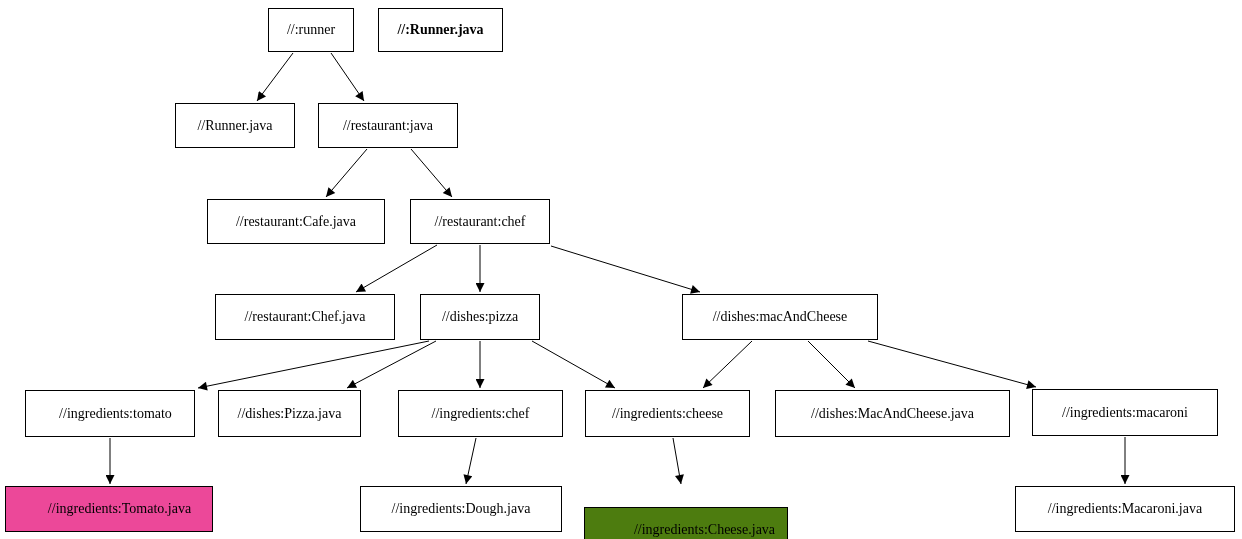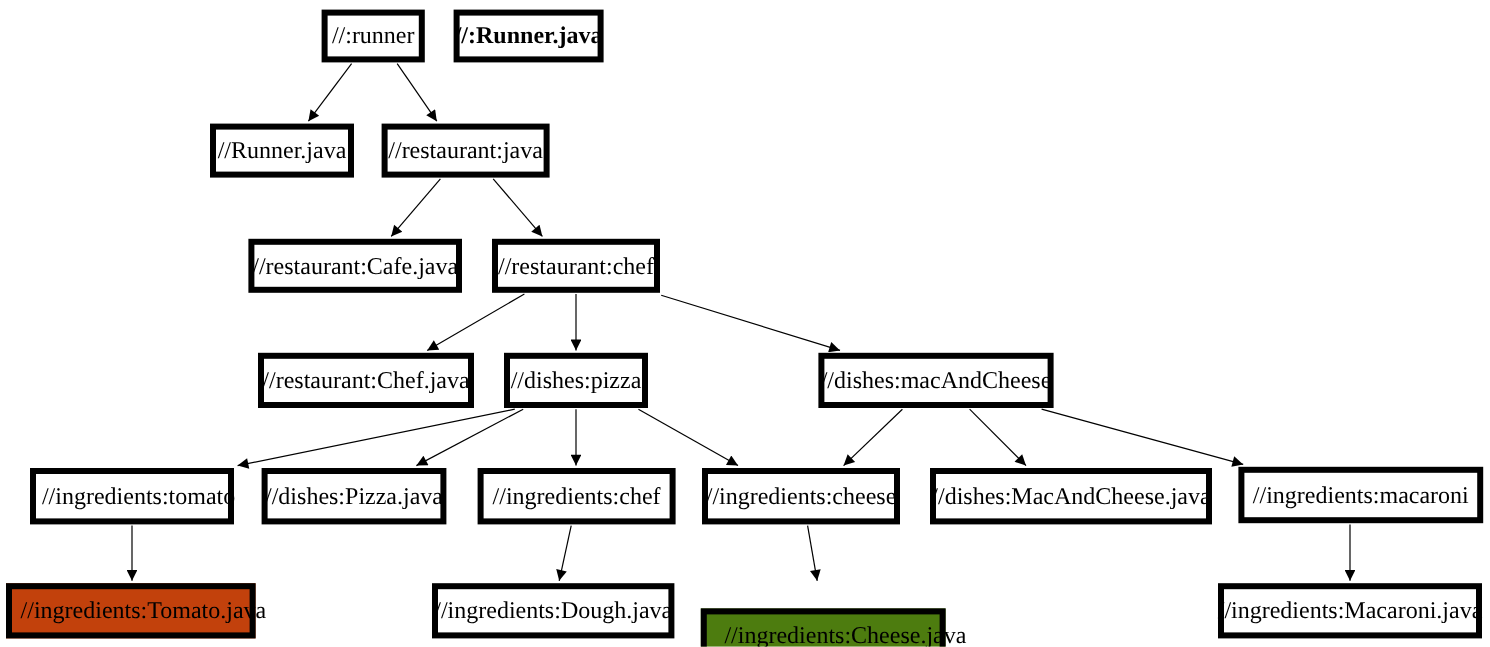--- a/index.html
+++ b/index.html
@@ -14,25 +14,25 @@
   }
   #edges {
     position: absolute;
     left: 0; top: 0;
     width: 1242px; height: 539px;
   }
   .node {
     position: absolute;
     box-sizing: border-box;
     background: #ffffff;
-    border: 5px solid #14532d;
+    border: 1px solid #14532d;
     display: flex;
     align-items: center;
     justify-content: center;
-    font-size: 20px;
+    font-size: 14px;
     line-height: 1;
     color: #000000;
     white-space: nowrap;
   }
 </style>
 </head>
 <body>
 
 <figure id="graph">
   <svg id="edges" width="1242" height="539" viewBox="0 0 1242 539" xmlns="http://www.w3.org/2000/svg">
@@ -66,23 +66,23 @@
       <div class="node" style="left: 268px; top: 8px; width: 86px; height: 44px; background: rgb(255, 255, 255); border-color: rgb(0, 0, 0);">//:runner</div>
       <div class="node" style="left: 378px; top: 8px; width: 125px; height: 44px; background: rgb(255, 255, 255); border-color: rgb(0, 0, 0); font-weight: bold;">//:Runner.java</div>
       <div class="node" style="left: 175px; top: 103px; width: 120px; height: 45px; background: rgb(255, 255, 255); border-color: rgb(0, 0, 0);">//Runner.java</div>
       <div class="node" style="left: 318px; top: 103px; width: 140px; height: 45px; background: rgb(255, 255, 255); border-color: rgb(0, 0, 0);">//restaurant:java</div>
       <div class="node" style="left: 207px; top: 199px; width: 178px; height: 45px; background: rgb(255, 255, 255); border-color: rgb(0, 0, 0);">//restaurant:Cafe.java</div>
       <div class="node" style="left: 410px; top: 199px; width: 140px; height: 45px; background: rgb(255, 255, 255); border-color: rgb(0, 0, 0);">//restaurant:chef</div>
       <div class="node" style="left: 215px; top: 294px; width: 180px; height: 46px; background: rgb(255, 255, 255); border-color: rgb(0, 0, 0);">//restaurant:Chef.java</div>
       <div class="node" style="left: 420px; top: 294px; width: 120px; height: 46px; background: rgb(255, 255, 255); border-color: rgb(0, 0, 0);">//dishes:pizza</div>
       <div class="node" style="left: 682px; top: 294px; width: 196px; height: 46px; background: rgb(255, 255, 255); border-color: rgb(0, 0, 0);">//dishes:macAndCheese</div>
       <div class="node" style="left: 25px; top: 390px; width: 170px; height: 47px; background: rgb(255, 255, 255); border-color: rgb(0, 0, 0); padding-left: 11px;">//ingredients:tomato</div>
-      <div class="node" style="left: 218px; top: 390px; width: 154px; height: 47px; background: rgb(255, 255, 255); border-color: rgb(0, 0, 0);">//dishes:Pizza.java</div>
+      <div class="node" style="left: 218px; top: 390px; width: 143px; height: 47px; background: rgb(255, 255, 255); border-color: rgb(0, 0, 0);">//dishes:Pizza.java</div>
       <div class="node" style="left: 398px; top: 390px; width: 165px; height: 47px; background: rgb(255, 255, 255); border-color: rgb(0, 0, 0);">//ingredients:chef</div>
       <div class="node" style="left: 585px; top: 390px; width: 165px; height: 47px; background: rgb(255, 255, 255); border-color: rgb(0, 0, 0);">//ingredients:cheese</div>
       <div class="node" style="left: 775px; top: 390px; width: 235px; height: 47px; background: rgb(255, 255, 255); border-color: rgb(0, 0, 0);">//dishes:MacAndCheese.java</div>
-      <div class="node" style="left: 1032px; top: 389px; width: 204px; height: 47px; background: rgb(255, 255, 255); border-color: rgb(0, 0, 0);">//ingredients:macaroni</div>
-      <div class="node" style="left: 5px; top: 486px; width: 208px; height: 46px; background: #c2410c; border-color: rgb(0, 0, 0); padding-left: 21px;">//ingredients:Tomato.java</div>
+      <div class="node" style="left: 1032px; top: 389px; width: 186px; height: 47px; background: rgb(255, 255, 255); border-color: rgb(0, 0, 0);">//ingredients:macaroni</div>
+      <div class="node" style="left: 5px; top: 486px; width: 208px; height: 46px; background: #ec4899; border-color: rgb(0, 0, 0); padding-left: 21px;">//ingredients:Tomato.java</div>
       <div class="node" style="left: 360px; top: 486px; width: 202px; height: 46px; background: rgb(255, 255, 255); border-color: rgb(0, 0, 0);">//ingredients:Dough.java</div>
       <div class="node" style="left: 584px; top: 507px; width: 204px; height: 46px; background: #4d7c0f; border-color: rgb(0, 0, 0); padding-left: 37px;">//ingredients:Cheese.java</div>
       <div class="node" style="left: 1015px; top: 486px; width: 220px; height: 46px; background: rgb(255, 255, 255); border-color: rgb(0, 0, 0);">//ingredients:Macaroni.java</div>
     </div>
 </figure>
 
 </body></html>

